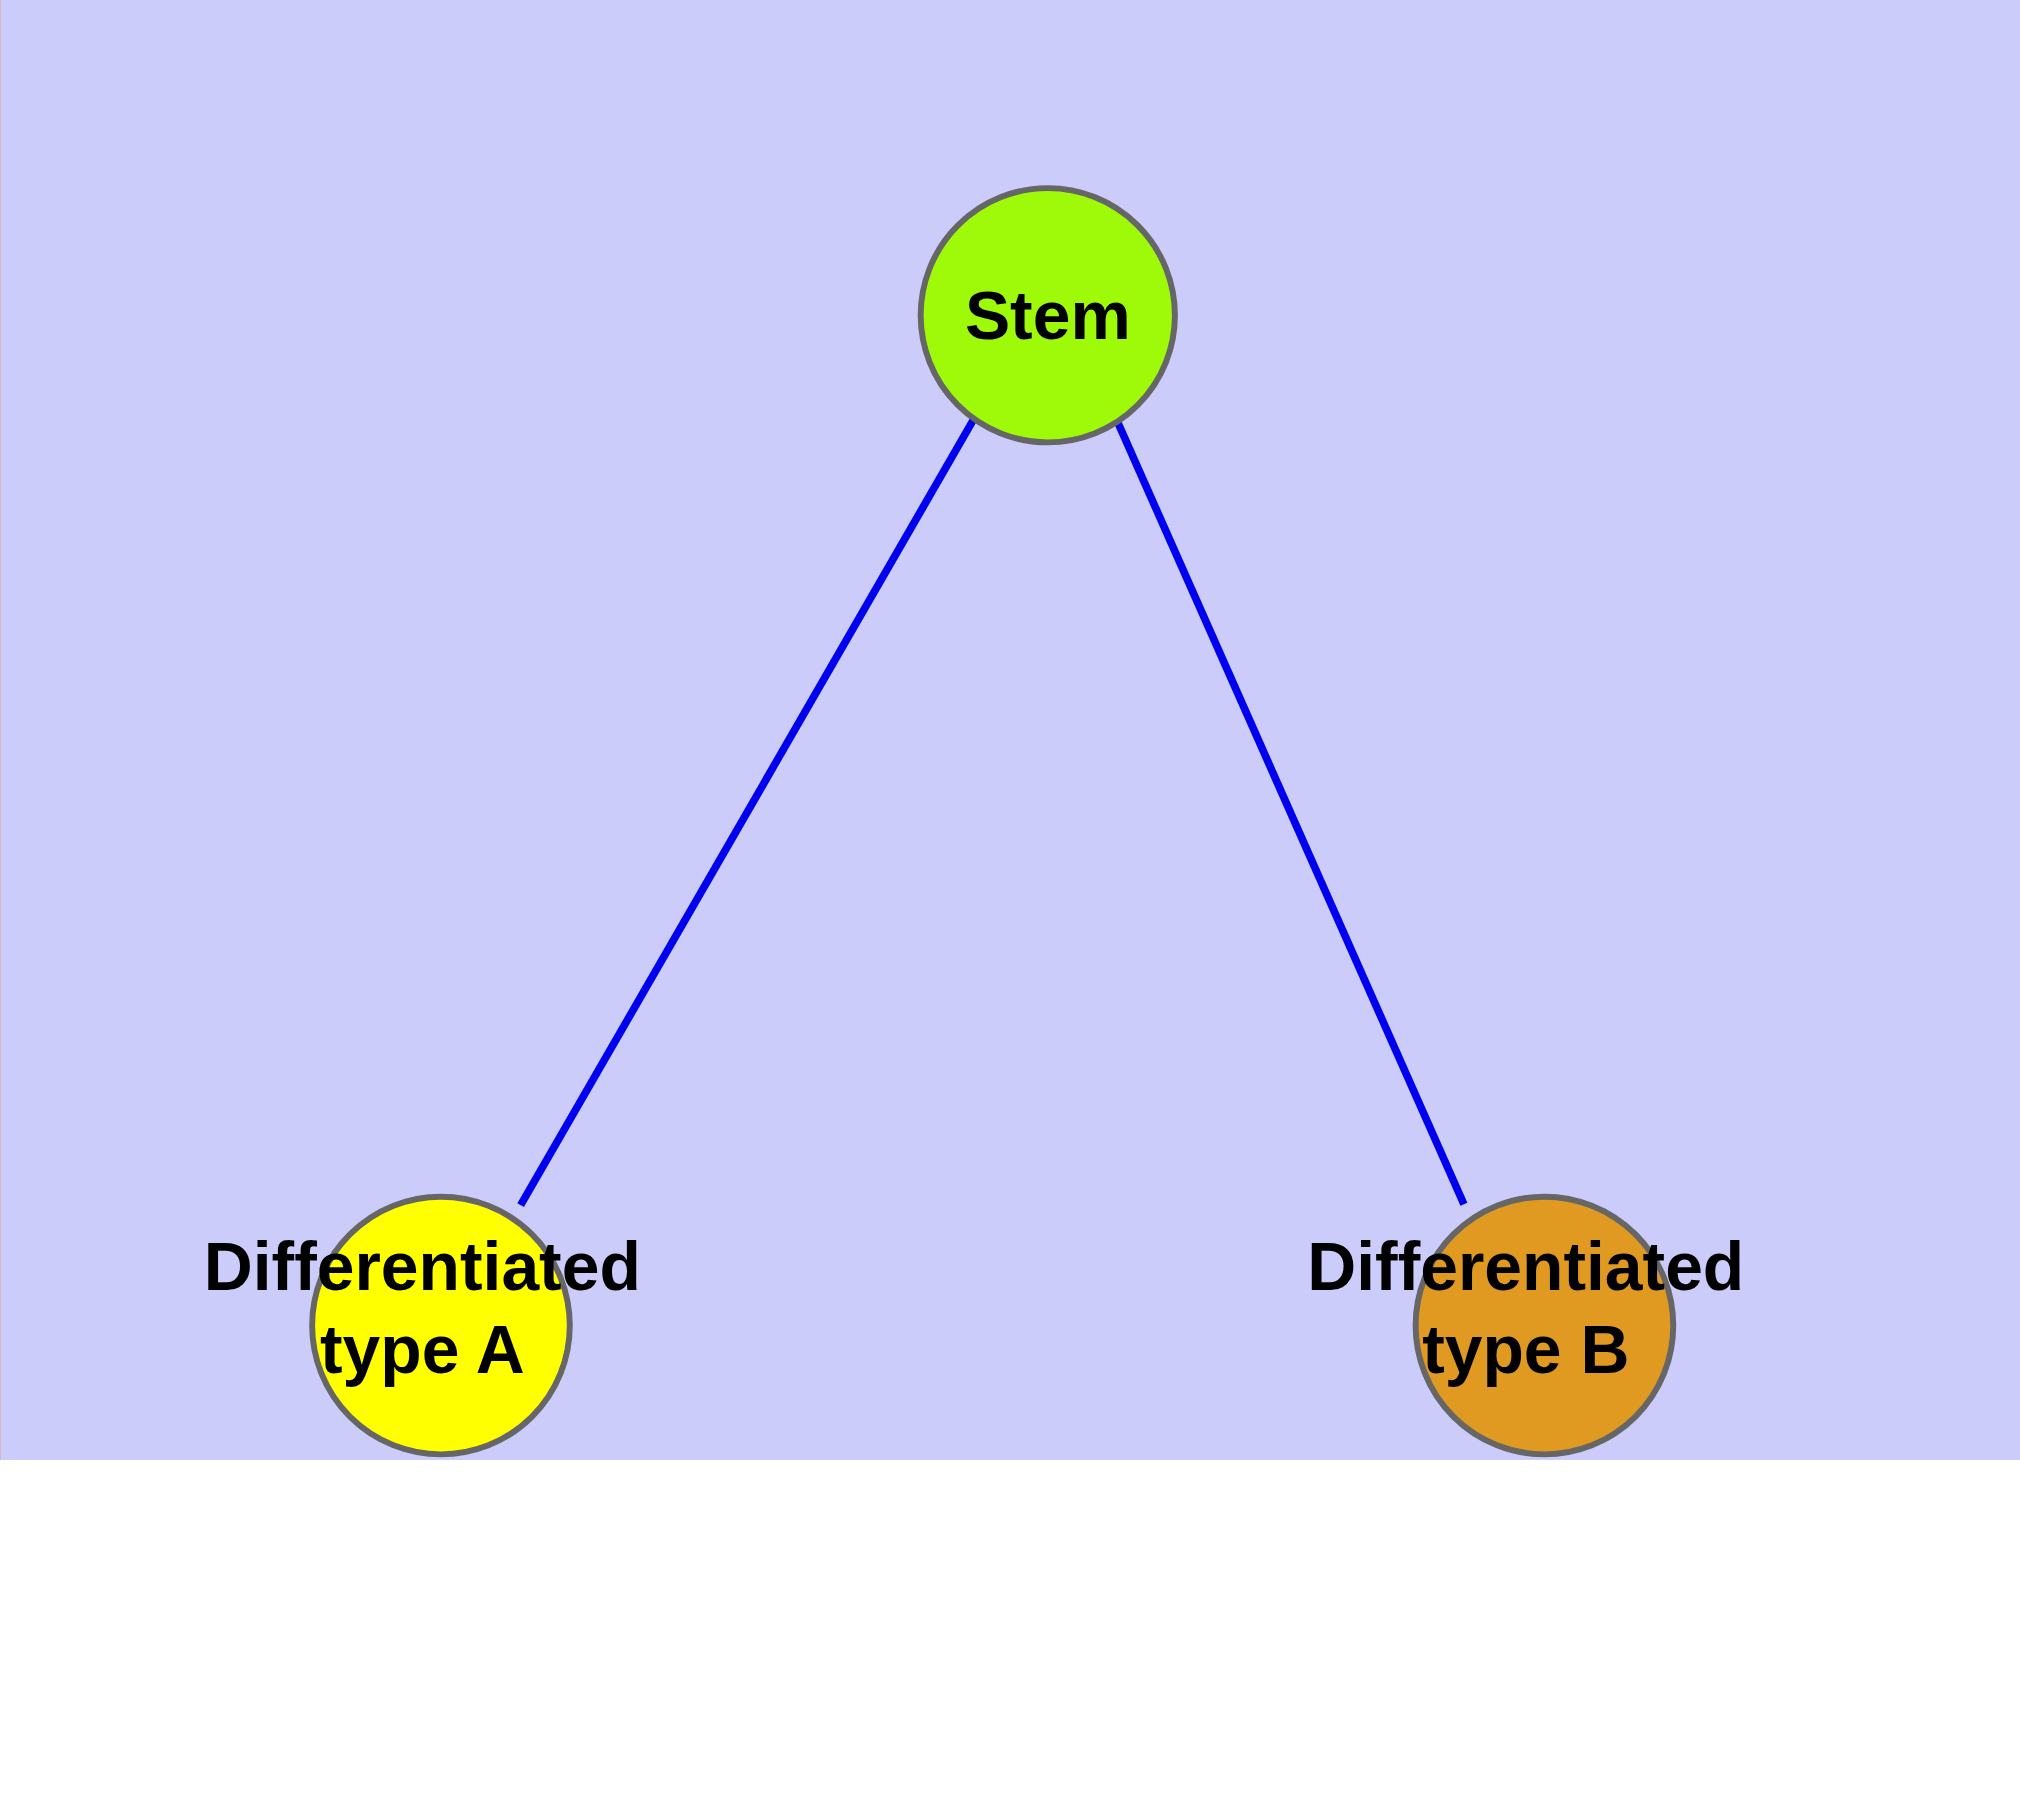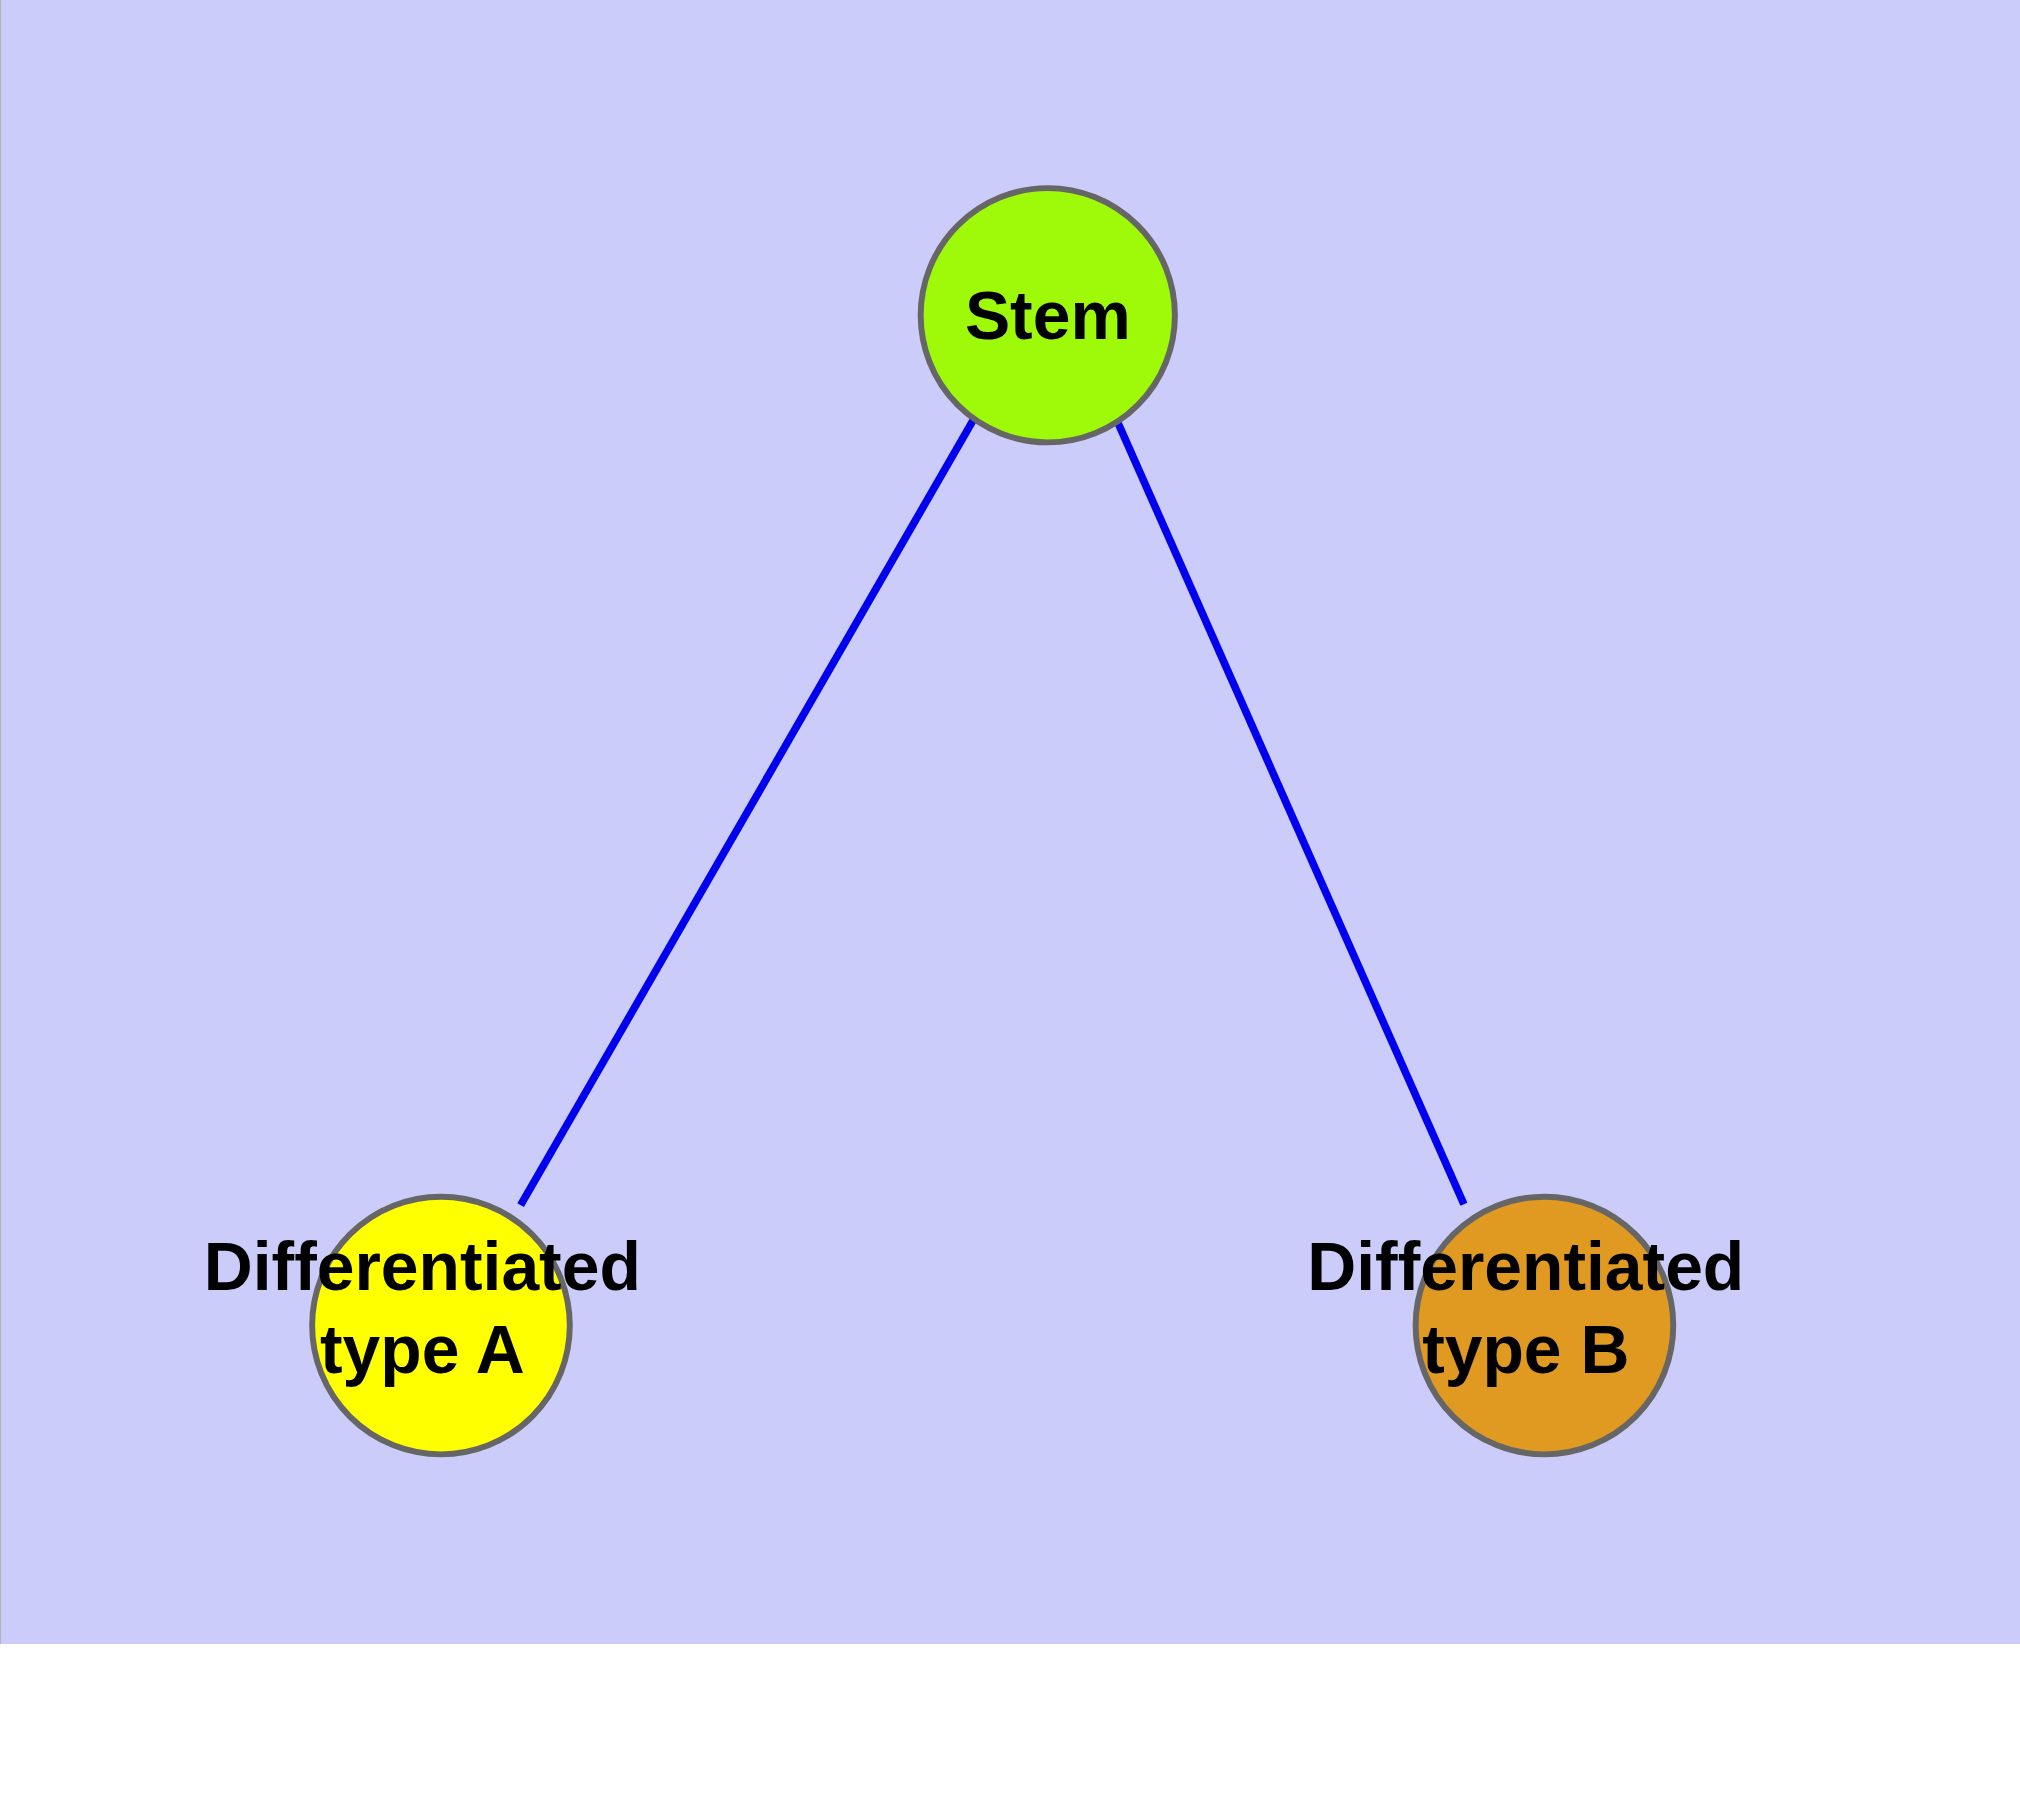--- a/index.html
+++ b/index.html
@@ -31,21 +31,21 @@
   }
   .node-label-root { font-size: 80px; }
   .node-label-leaf { font-size: 80px; }
   .edge-line {
     stroke-linecap: butt;
   }
 </style>
 </head>
 <body>
 
-<div id="canvas" style="width: 2021px; height: 1644px; background: #4d7c0f;">
+<div id="canvas" style="width: 2021px; height: 1460px; background: #f97316;">
   <svg id="graph-svg" viewBox="0 0 2384 2138" xmlns="http://www.w3.org/2000/svg" style="width: 2021px; height: 1812px;">
 
     <rect id="bg-rect" x="0" y="0" width="2384" height="2138" fill="#CCCCFA"></rect>
 
     <g id="edges-group">
         <line x1="1149" y1="494" x2="614" y2="1422" stroke="#0000EE" stroke-width="9" class="edge-line"></line>
         <line x1="1318" y1="497" x2="1727" y2="1421" stroke="#0000EE" stroke-width="9" class="edge-line"></line>
       </g>
     <g id="nodes-group">
         <circle cx="1236" cy="372" r="150" fill="#9EFA08" stroke="#666666" stroke-width="7"></circle>

